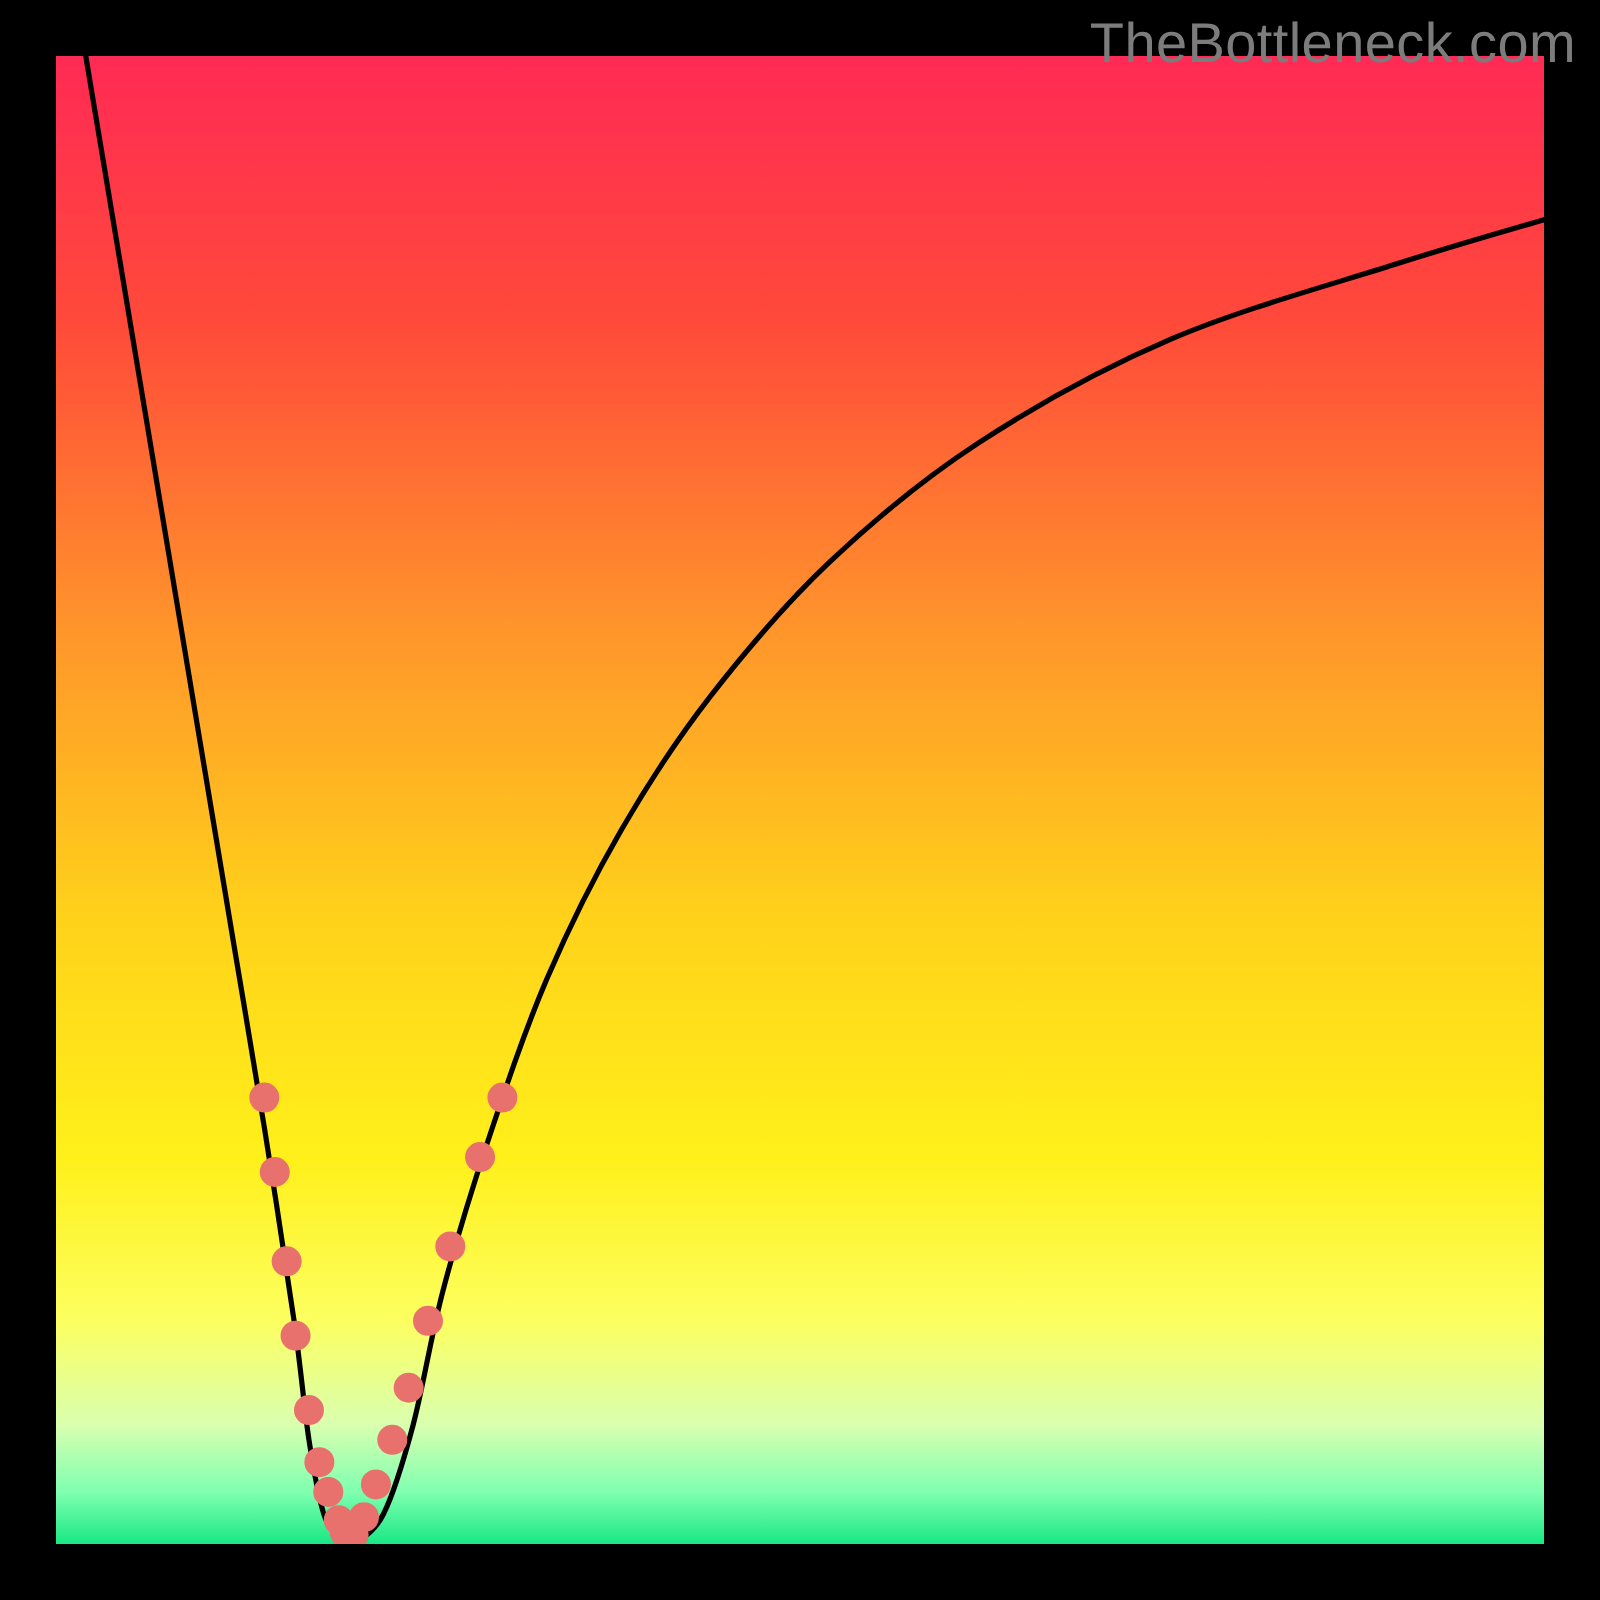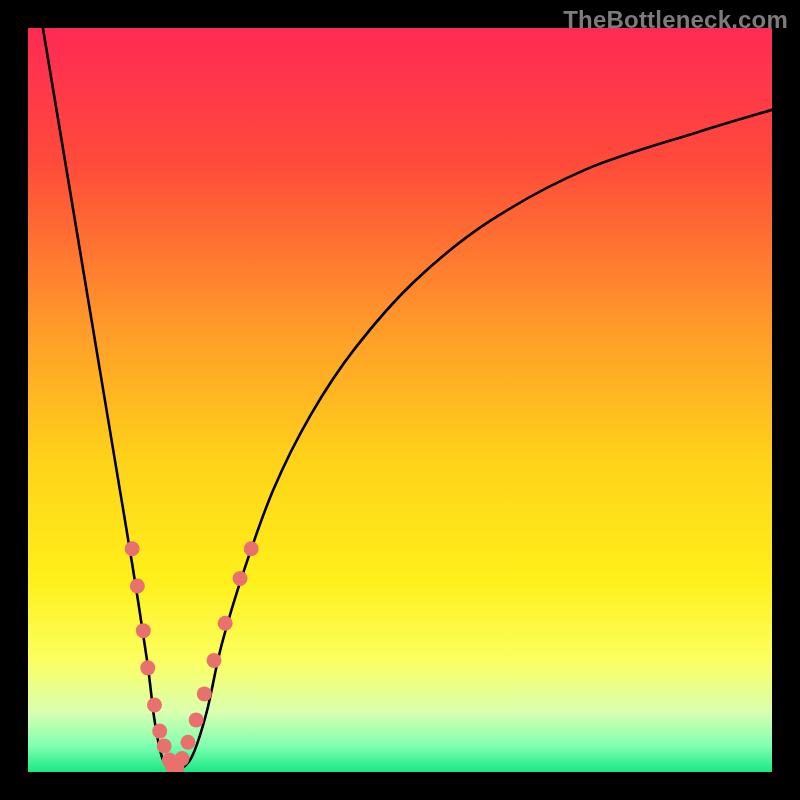--- a/index.html
+++ b/index.html
@@ -24,22 +24,22 @@
     left: 28px;
     top: 28px;
     width: 744px;
     height: 744px;
   }
   .watermark {
     position: absolute;
     top: 6px;
     right: 12px;
     color: #7c7c7c;
-    font-size: 24px;
-    font-weight: 700;
+    font-size: 28px;
+    font-weight: 400;
     letter-spacing: 0.2px;
     user-select: none;
     pointer-events: none;
   }
   svg {
     display: block;
   }
 </style>
 </head>
 <body>

